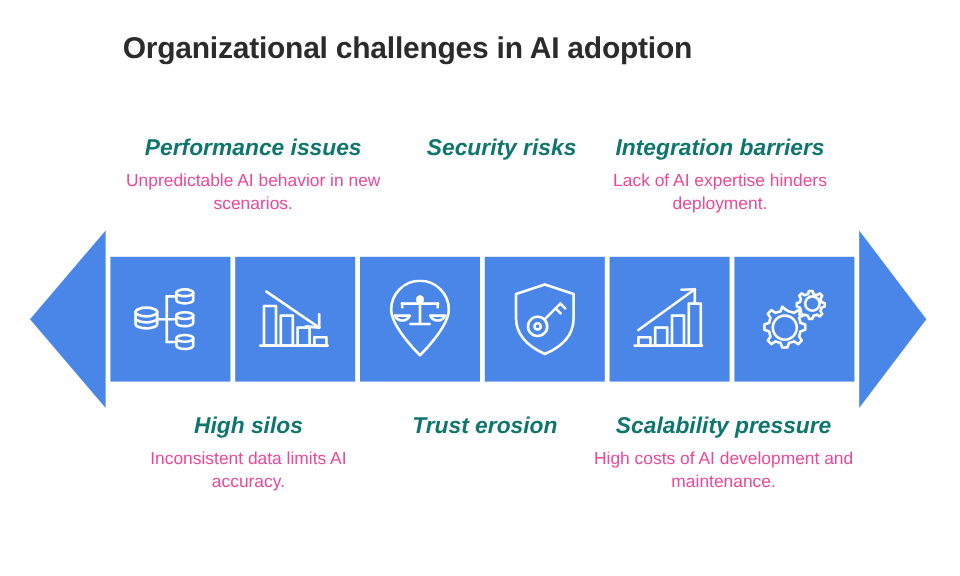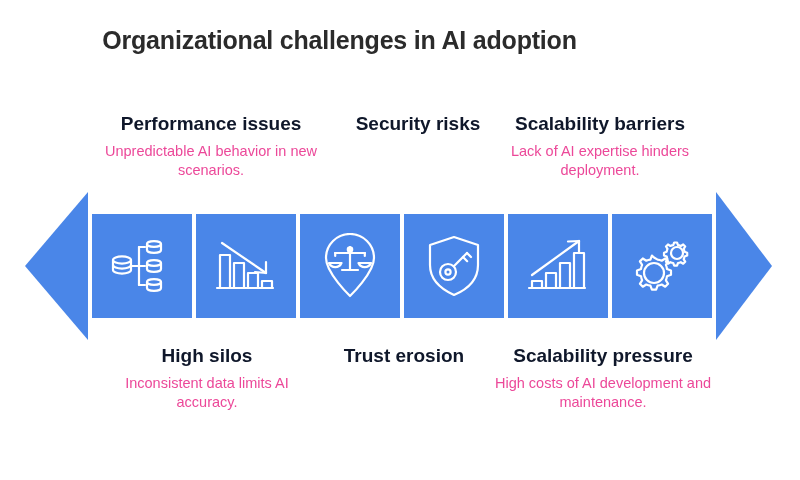--- a/index.html
+++ b/index.html
@@ -29,23 +29,24 @@
   }
 
   
   .callout {
     position: absolute;
     text-align: center;
   }
   .callout .c-title {
     font-size: 19px;
     font-weight: bold;
-    color: #0f172a;
+    color: #0f766e;
     line-height: 24px;
     white-space: nowrap;
+    font-style: italic;
   }
   .callout .c-desc {
     font-size: 14.5px;
     font-weight: normal;
     color: #ec4899;
     line-height: 19px;
     margin-top: 6px;
   }
 
   
@@ -97,21 +98,21 @@
 <div class="callout top-0">
   <div class="c-title">Performance issues</div>
   <div class="c-desc">Unpredictable AI behavior in new scenarios.</div>
 </div>
 
 <div class="callout top-1">
   <div class="c-title">Security risks</div>
 </div>
 
 <div class="callout top-2">
-  <div class="c-title">Scalability barriers</div>
+  <div class="c-title">Integration barriers</div>
   <div class="c-desc">Lack of AI expertise hinders deployment.</div>
 </div>
 
 <div class="callout bot-0">
   <div class="c-title">High silos</div>
   <div class="c-desc">Inconsistent data limits AI accuracy.</div>
 </div>
 
 <div class="callout bot-1">
   <div class="c-title">Trust erosion</div>

